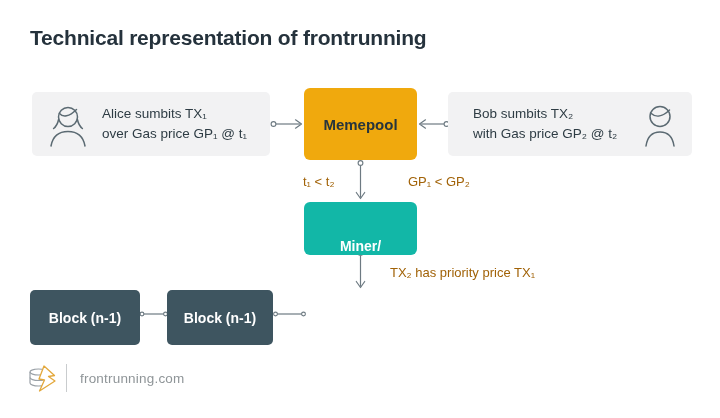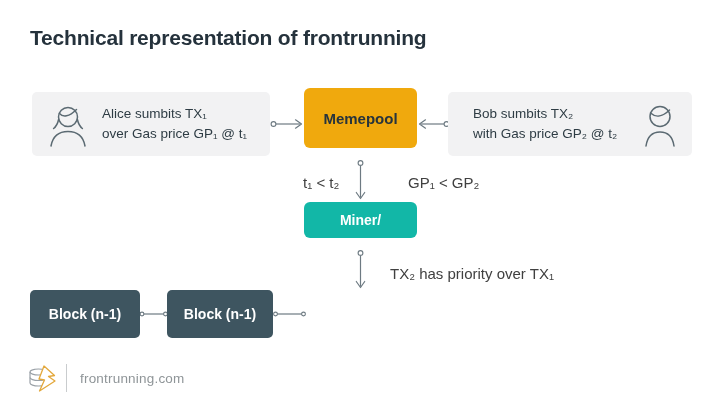--- a/index.html
+++ b/index.html
@@ -23,32 +23,32 @@
   .panel-alice{left:32px;top:92px;width:238px;height:64px;padding-left:17px;gap:15px;box-sizing:border-box;}
   .panel-bob{left:448px;top:92px;width:244px;height:64px;padding-left:25px;box-sizing:border-box;}
   .panel-bob .person{margin-left:auto;margin-right:13px;}
   .person{display:block;width:38px;height:46px;flex:0 0 auto;}
   .person svg{display:block;}
 
   .node{
     position:absolute;border-radius:6px;display:flex;flex-direction:column;
     align-items:center;justify-content:center;font-weight:700;text-align:center;
   }
-  .node-mempool{left:304px;top:88px;width:113px;height:60px;background:var(--mempool,#F0A90D);color:#27343C;font-size:15px;}
-  .node-miner{left:304px;top:202px;width:113px;height:36px;background:var(--miner,#12B7A7);color:#ffffff;font-size:14px;line-height:1.32;}
+  .node-mempool{left:304px;top:88px;width:113px;height:72px;background:var(--mempool,#F0A90D);color:#27343C;font-size:15px;}
+  .node-miner{left:304px;top:202px;width:113px;height:53px;background:var(--miner,#12B7A7);color:#ffffff;font-size:14px;line-height:1.32;justify-content:flex-end;}
 
   .block{
-    position:absolute;top:290px;height:48px;background:var(--block,#3E5560);border-radius:5px;
+    position:absolute;top:290px;height:55px;background:var(--block,#3E5560);border-radius:5px;
     color:#ffffff;font-weight:700;font-size:14px;display:flex;align-items:center;justify-content:center;
   }
   .block-1{left:30px;width:110px;}
   .block-2{left:167px;width:106px;}
   .block-3{left:305px;width:108px;}
 
-  .lbl{position:absolute;font-size:15px;color:#404040;white-space:nowrap;}
+  .lbl{position:absolute;font-size:13px;color:#a16207;white-space:nowrap;}
   .lbl-time{left:303px;top:174px;}
   .lbl-gas{left:408px;top:174px;}
   .lbl-priority{left:390px;top:265px;}
 
   .footer{position:absolute;left:28px;top:363px;height:30px;display:flex;align-items:center;}
   .logo{display:block;width:28px;height:27px;}
   .footer-divider{width:1px;height:28px;background:#C9CCCE;margin:0 13px 0 10px;}
   .site{font-size:13.5px;color:#8F9598;letter-spacing:0.2px;}
 </style>
 </head>
@@ -117,21 +117,21 @@
     </span>
   </div>
 
   <div class="lbl lbl-time">t₁ &lt; t₂</div>
   <div class="lbl lbl-gas">GP₁ &lt; GP₂</div>
 
   <div class="node node-miner">
     <div>Miner/</div>
   </div>
 
-  <div class="lbl lbl-priority">TX₂ has priority over TX₁</div>
+  <div class="lbl lbl-priority">TX₂ has priority price TX₁</div>
 
   <div class="block block-1">Block (n-1)</div>
   <div class="block block-2">Block (n-1)</div>
 
   <div class="footer">
     <span class="logo">
       <svg width="28" height="27" viewBox="0 0 28 26" xmlns="http://www.w3.org/2000/svg">
         <g fill="none" stroke="#9AA1A7" stroke-width="1.2">
           <ellipse cx="10.5" cy="6.5" rx="8.5" ry="3"></ellipse>
           <path d="M2,6.5 L2,12 A8.5,3 0 0 0 19,12 L19,6.5"></path>

